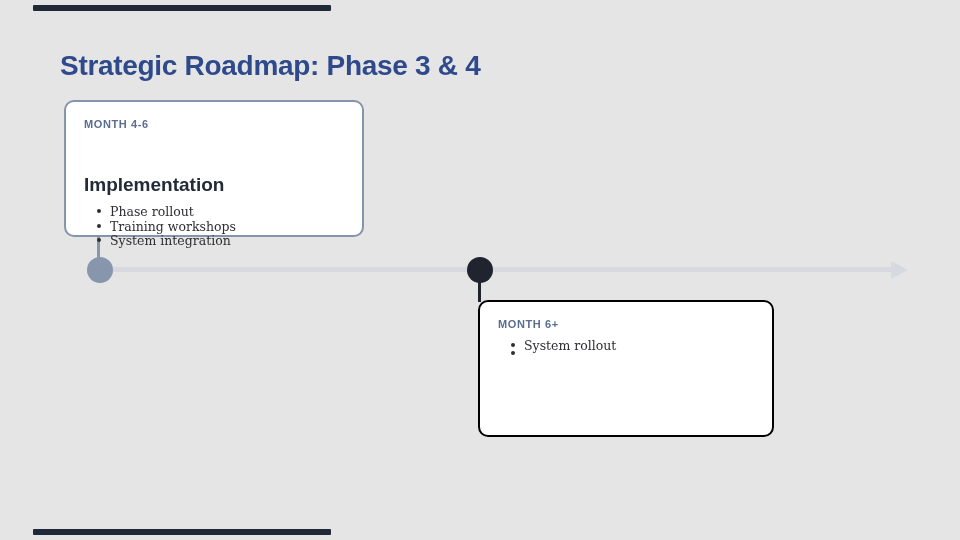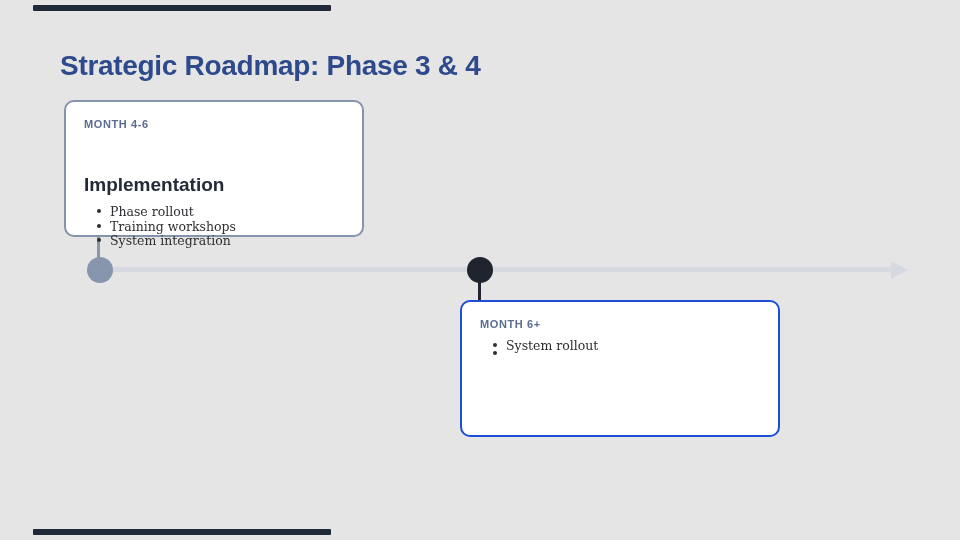--- a/index.html
+++ b/index.html
@@ -80,24 +80,24 @@
     background: #ffffff;
     border-radius: 10px;
     padding: 16px 18px;
   }
   .card-1 {
     left: 64px;
     top: 100px;
     border: 2px solid #8593ab;
   }
   .card-2 {
-    left: 460px;
+    left: 478px;
     top: 300px;
-    width: 320px;
-    border: 2px solid #1d4ed8;
+    width: 296px;
+    border: 2px solid #000000;
   }
 
   .period-label {
     font-size: 11px;
     font-weight: bold;
     letter-spacing: 0.6px;
     color: #5b6d91;
     margin-bottom: 9px;
   }
   .card-heading {

